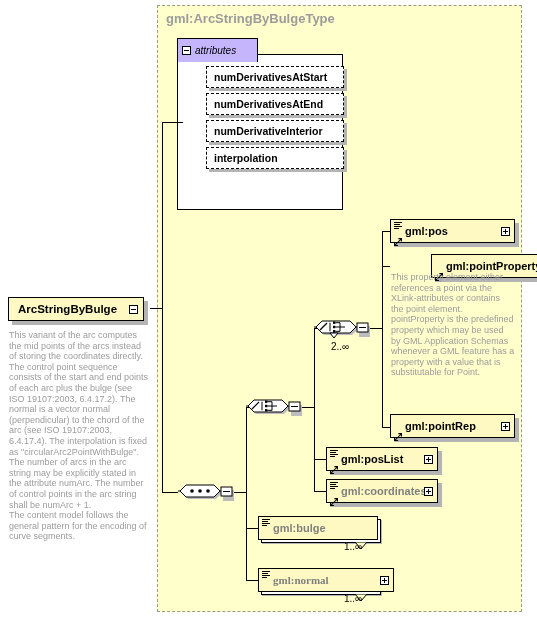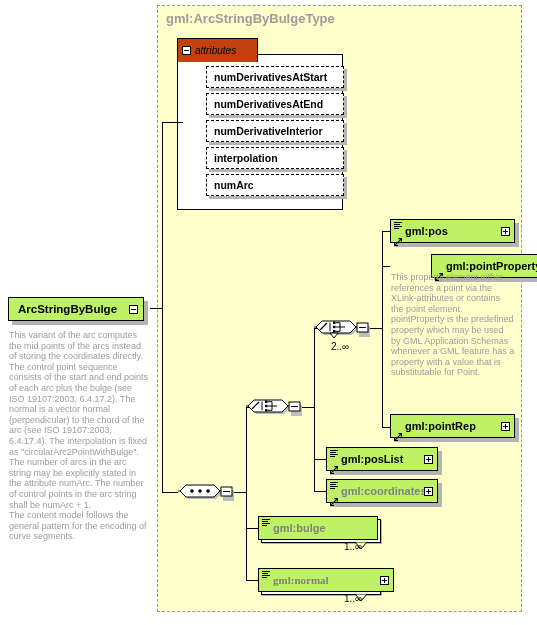--- a/index.html
+++ b/index.html
@@ -21,21 +21,21 @@
     font-size:13px;font-weight:bold;color:#9c9c9c;letter-spacing:0px;
   }
 
   
   .attr-panel{
     left:177px;top:54px;width:166px;height:156px;
     border:1px solid #000;background:#ffffff;box-sizing:border-box;
   }
   .attr-tab{
     left:177px;top:38px;width:81px;height:24px;
-    border:1px solid #000;border-bottom:none;background:#c2410c;box-sizing:border-box;
+    border:1px solid #000;border-bottom:none;background:#c4b5fd;box-sizing:border-box;
   }
   .attr-tab-inner{display:flex;align-items:center;height:100%;padding-left:4px;}
   .attr-tab-label{font-size:10px;font-style:italic;color:#000;margin-left:4px;}
   .minus-box{
     width:9px;height:9px;border:1px solid #000;background:#fff;
     display:inline-block;position:relative;box-sizing:border-box;flex:none;
   }
   .minus-box::before{
     content:"";position:absolute;left:1px;right:1px;top:3px;height:1px;background:#000;
   }
@@ -61,21 +61,21 @@
     position:absolute;left:0;top:0;width:138px;height:22px;
     border:1px dashed #000;background:#ffffff;box-sizing:border-box;
     display:flex;align-items:center;padding-left:7px;
   }
   .attr-item .lbl{font-size:10.5px;font-weight:bold;color:#000;}
 
   
   .elem{position:absolute;}
   .elem .shadow{position:absolute;left:4px;top:4px;background:#b4b4b4;}
   .elem .body{
-    position:absolute;left:0;top:0;border:1px solid #000;background:#bef264;
+    position:absolute;left:0;top:0;border:1px solid #000;background:#fef9c3;
     box-sizing:border-box;display:flex;align-items:center;
   }
   .elem .lbl{
     font-size:11px;font-weight:bold;color:#000;margin-left:14px;white-space:nowrap;
   }
   .elem.deprecated .lbl{color:#808080;}
   .elem .plus-holder{position:absolute;right:4px;top:50%;transform:translateY(-50%);}
   
   .elem .card2{
     position:absolute;left:3px;top:3px;border:1px solid #000;background:#ffffff;box-sizing:border-box;
@@ -143,26 +143,20 @@
   <div class="abs attr-item" style="top:93px">
     <div class="shadow"></div>
     <div class="body">
         <span class="lbl">numDerivativesAtEnd</span>
       </div>
   </div>
   <div class="abs attr-item" style="top:147px">
     <div class="shadow"></div>
     <div class="body">
         <span class="lbl">interpolation</span>
-      </div>
-  </div>
-  <div class="abs attr-item" style="top:174px">
-    <div class="shadow"></div>
-    <div class="body">
-        <span class="lbl">numArc</span>
       </div>
   </div>
 
   <div class="abs ln h" style="left:150px;top:308px;width:13px"></div>
 
   <div class="abs ln v" style="left:162px;top:122px;height:371px"></div>
 
   <div class="abs ln h" style="left:162px;top:122px;width:21px"></div>
 
   <div class="abs ln h" style="left:162px;top:492px;width:16px"></div>

